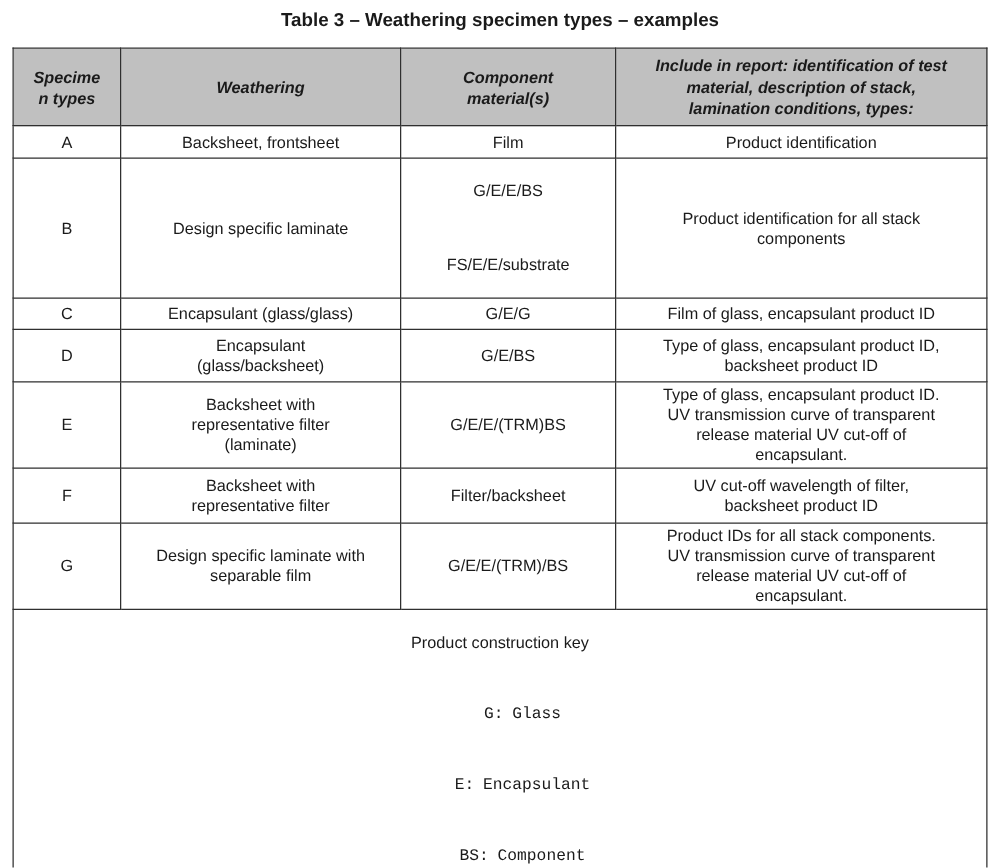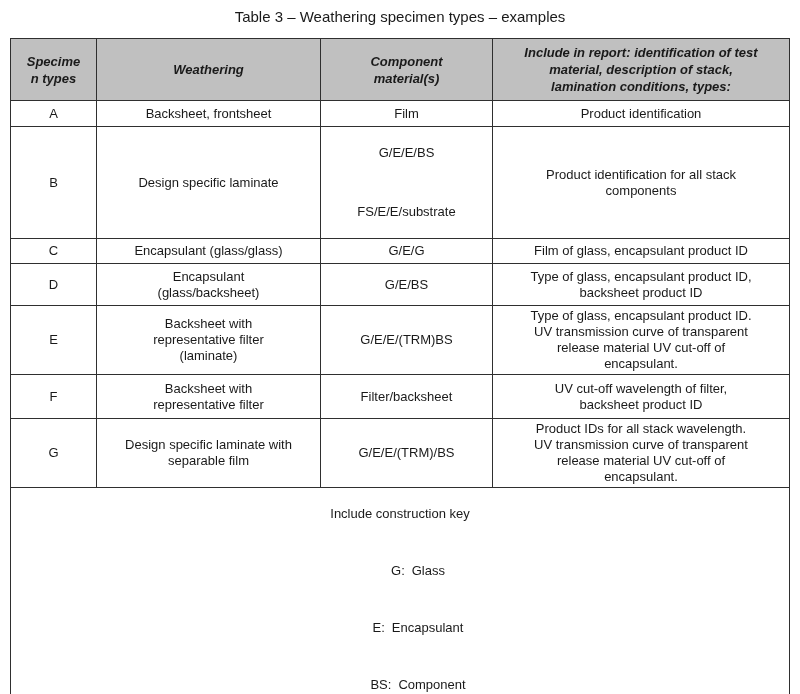--- a/index.html
+++ b/index.html
@@ -14,21 +14,21 @@
     width: 800px; height: 694px;
     font-family: "Liberation Sans", "DejaVu Sans", sans-serif;
     color: var(--text);
     overflow: hidden;
   }
   .page { width: 800px; height: 694px; position: relative; }
   .title {
     margin-top: 8px;
     text-align: center;
     font-size: 15px;
-    font-weight: normal;
+    font-weight: bold;
     white-space: pre-line;
   }
   table.spec {
     border-collapse: collapse;
     table-layout: fixed;
     width: 779px;
     margin: 13px 0 0 10px;
     border: 1px solid var(--border);
   }
   table.spec th, table.spec td {
@@ -56,21 +56,21 @@
   tr.rh-g { height: 69px; }
   td.materials-multi div + div { margin-top: 27px; }
   td.foot {
     height: 236px;
     text-align: left;
     vertical-align: top;
     padding: 6px 8px 8px 8px;
     white-space: normal;
   }
   .foot-title { font-size: 13px; line-height: 16px; }
-  .key-item { margin: 9px 0 0 36px; font-size: 13px; line-height: 16px; }
+  .key-item { margin: 9px 0 0 36px; font-size: 13px; line-height: 16px; font-family: Liberation Mono, monospace; }
   .key-item .term { margin-left: 7px; }
 </style>
 </head>
 <body>
 
 <div class="page">
 
   <div class="title">Table 3 – Weathering specimen types – examples</div>
 
   <table class="spec">
@@ -146,29 +146,29 @@
       <td>Filter/backsheet</td>
       <td>UV cut-off wavelength of filter,
 backsheet product ID</td>
     </tr>
 
     <tr class="rh-g">
       <td>G</td>
       <td>Design specific laminate with
 separable film</td>
       <td>G/E/E/(TRM)/BS</td>
-      <td>Product IDs for all stack wavelength.
+      <td>Product IDs for all stack components.
 UV transmission curve of transparent
 release material UV cut-off of
 encapsulant.</td>
     </tr>
 
     <tr>
       <td class="foot" colspan="4">
-        <div class="foot-title">Include construction key</div>
+        <div class="foot-title">Product construction key</div>
         <div class="key-item">
           <span class="abbr">G:</span><span class="term">Glass</span>
         </div>
         <div class="key-item">
           <span class="abbr">E:</span><span class="term">Encapsulant</span>
         </div>
         <div class="key-item">
           <span class="abbr">BS:</span><span class="term">Component</span>
         </div>
         

